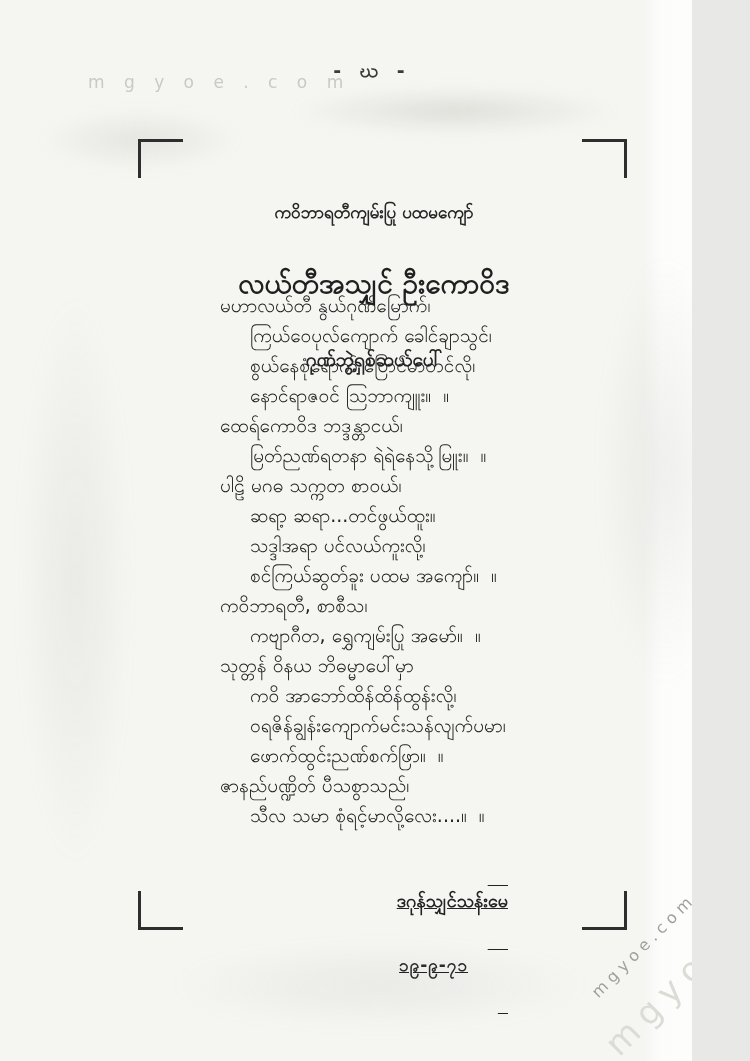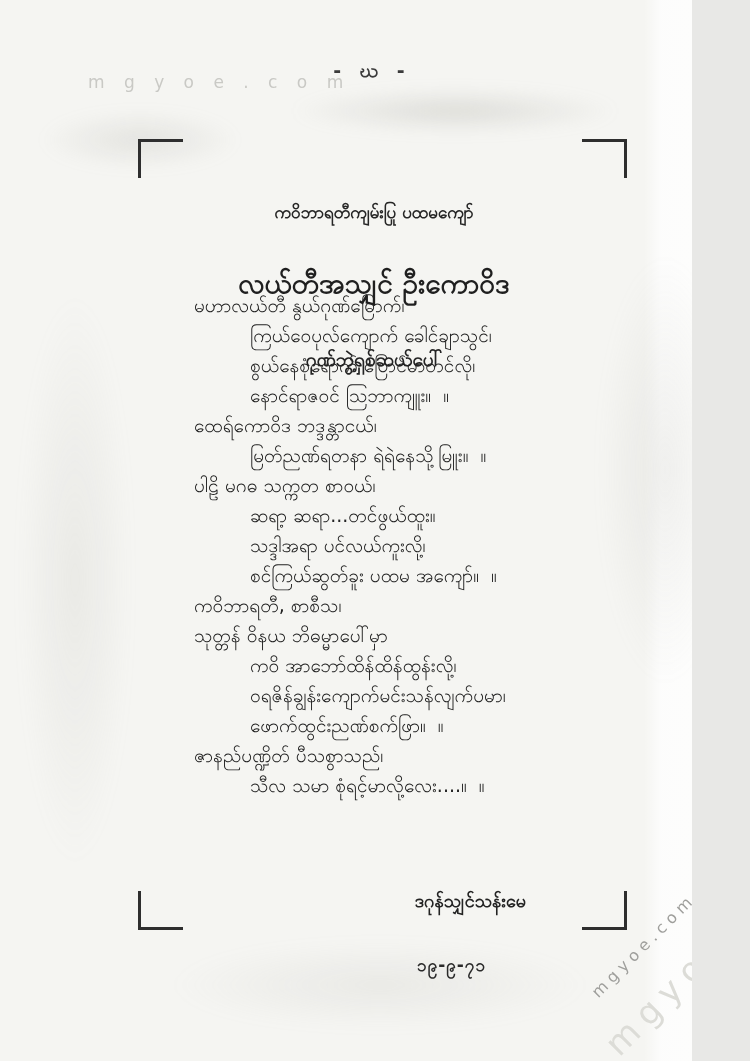--- a/index.html
+++ b/index.html
@@ -55,27 +55,27 @@
   }
   .title-line1{font-size:17px;font-weight:600;line-height:26px;color:#262626;}
   .title-line2{font-size:28px;font-weight:700;line-height:42px;color:#1f1f1f;}
   .title-line3{font-size:19px;font-weight:700;line-height:32px;color:#242424;}
 
   .poem{
     position:absolute;left:194px;top:290px;width:430px;
   }
   .poem-line{
     font-size:19px;line-height:30px;height:30px;
-    font-weight:500;white-space:pre;color:#232323;
+    font-weight:500;white-space:pre;color:#232323;margin-left:26px;
   }
   .poem-line.indent{margin-left:56px;}
 
   .signature{
-    position:absolute;right:166px;top:850px;
-    text-align:right;white-space:pre;
+    position:absolute;right:184px;top:850px;
+    text-align:right;white-space:pre;text-decoration:underline;
   }
   .sig-name{font-size:18px;font-weight:600;line-height:26px;color:#232323;}
   .sig-date{font-size:17px;font-weight:600;line-height:26px;letter-spacing:1px;
     padding-right:40px;color:#2a2a2a;}
 
   .wm-diag{
     position:absolute;white-space:nowrap;pointer-events:none;
     transform:rotate(-45deg);transform-origin:center center;
   }
   .wm-diag.small{
@@ -120,20 +120,21 @@
       <div class="poem-line indent">ကြယ်ဝေပုလ်ကျောက် ခေါင်ချာသွင်၊</div>
       <div class="poem-line indent">စွယ်နေစုံရောက် ပြောင်မာတင်လို၊</div>
       <div class="poem-line indent">နောင်ရာဇဝင် သြဘာကျူး။  ။</div>
       <div class="poem-line">ထေရ်ကောဝိဒ ဘဒ္ဒန္တာငယ်၊</div>
       <div class="poem-line indent">မြတ်ညဏ်ရတနာ ရဲရဲနေသို့မြူး။  ။</div>
       <div class="poem-line">ပါဠိ မဂဓ သက္ကတ စာဝယ်၊</div>
       <div class="poem-line indent">ဆရာ့ ဆရာ...တင်ဖွယ်ထူး။</div>
       <div class="poem-line indent">သဒ္ဒါအရာ ပင်လယ်ကူးလို့၊</div>
       <div class="poem-line indent">စင်ကြယ်ဆွတ်ခူး ပထမ အကျော်။  ။</div>
       <div class="poem-line">ကဝိဘာရတီ, စာစီသ၊</div>
+      <div class="poem-line indent">ကဗျာဂီတ, ရွှေကျမ်းပြု အမော်။  ။</div>
       <div class="poem-line">သုတ္တန် ဝိနယ ဘိဓမ္မာပေါ်မှာ</div>
       <div class="poem-line indent">ကဝိ အာဘော်ထိန်ထိန်ထွန်းလို့၊</div>
       <div class="poem-line indent">ဝရဇိန်ချွန်းကျောက်မင်းသန်လျက်ပမာ၊</div>
       <div class="poem-line indent">ဖောက်ထွင်းညဏ်စက်ဖြာ။  ။</div>
       <div class="poem-line">ဇာနည်ပဏ္ဍိတ် ပီသစွာသည်၊</div>
       <div class="poem-line indent">သီလ သမာ စုံရင့်မာလို့လေး....။  ။</div>
     </div>
 
   <div class="signature">
     <div class="sig-name">ဒဂုန်သျှင်သန်းမေ</div>

